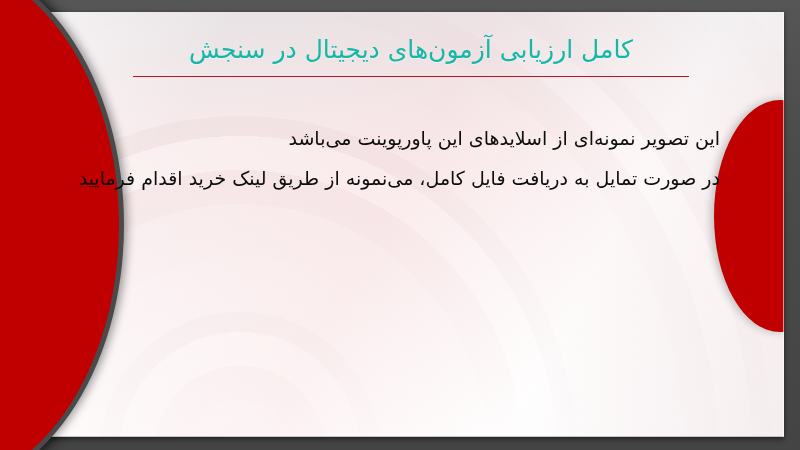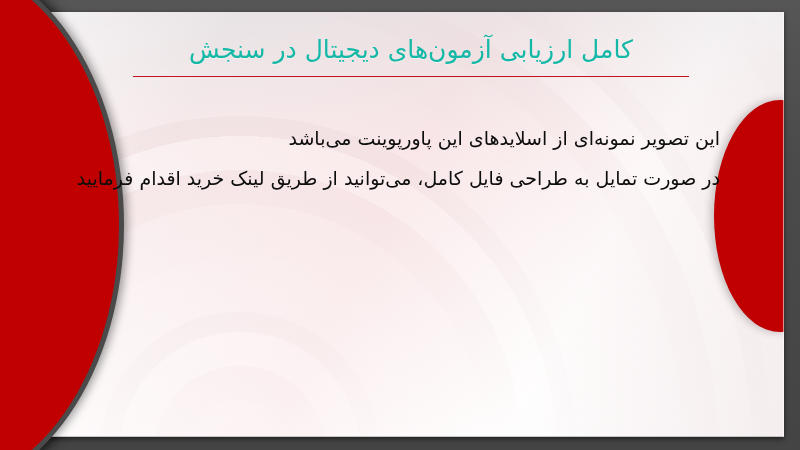--- a/index.html
+++ b/index.html
@@ -175,16 +175,16 @@
 
   <div class="cut"></div>
 
   <div class="title-wrap">
     <div class="title">کامل ارزیابی آزمون‌های دیجیتال در سنجش</div>
   </div>
   <div class="title-rule"></div>
 
   <div class="body-wrap">
     <div class="body-line">این تصویر نمونه‌ای از اسلایدهای این پاورپوینت می‌باشد</div>
-    <div class="body-line">در صورت تمایل به طراحی فایل کامل، می‌توانید از طریق لینک خرید اقدام فرمایید</div>
+    <div class="body-line">در صورت تمایل به دریافت فایل کامل، می‌نمونه از طریق لینک خرید اقدام فرمایید</div>
   </div>
 
 </div>
 
 </body></html>

